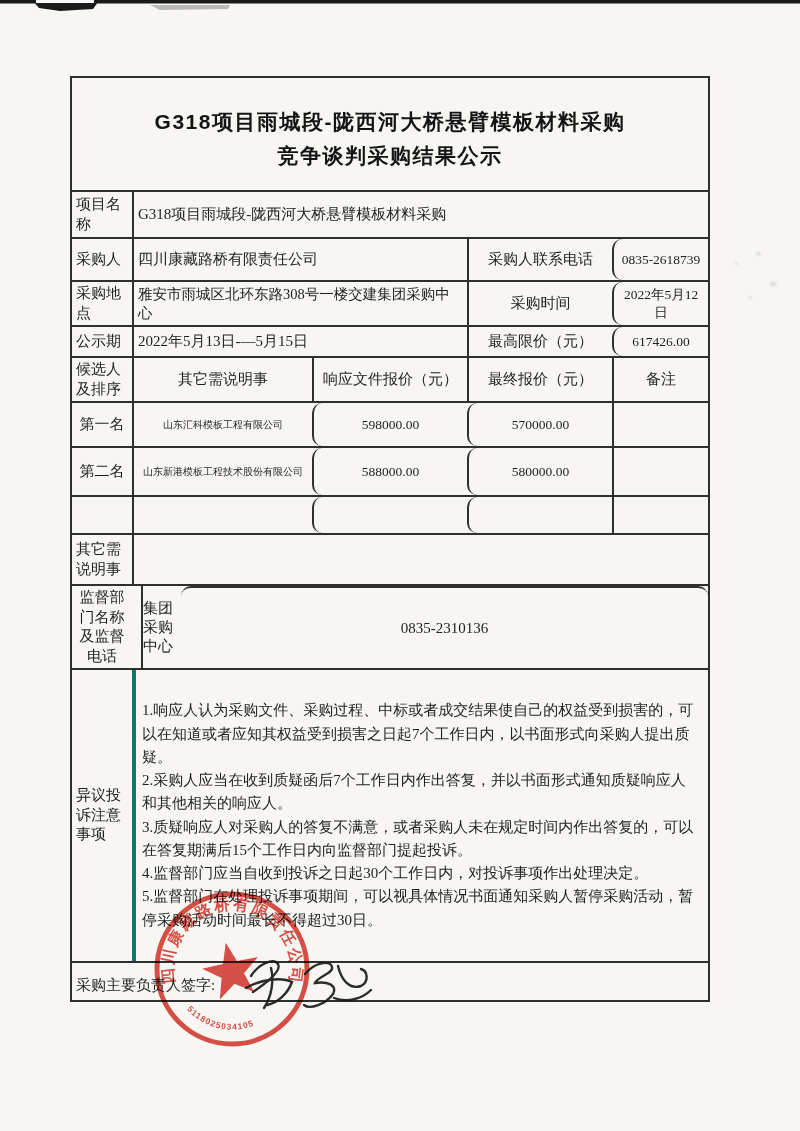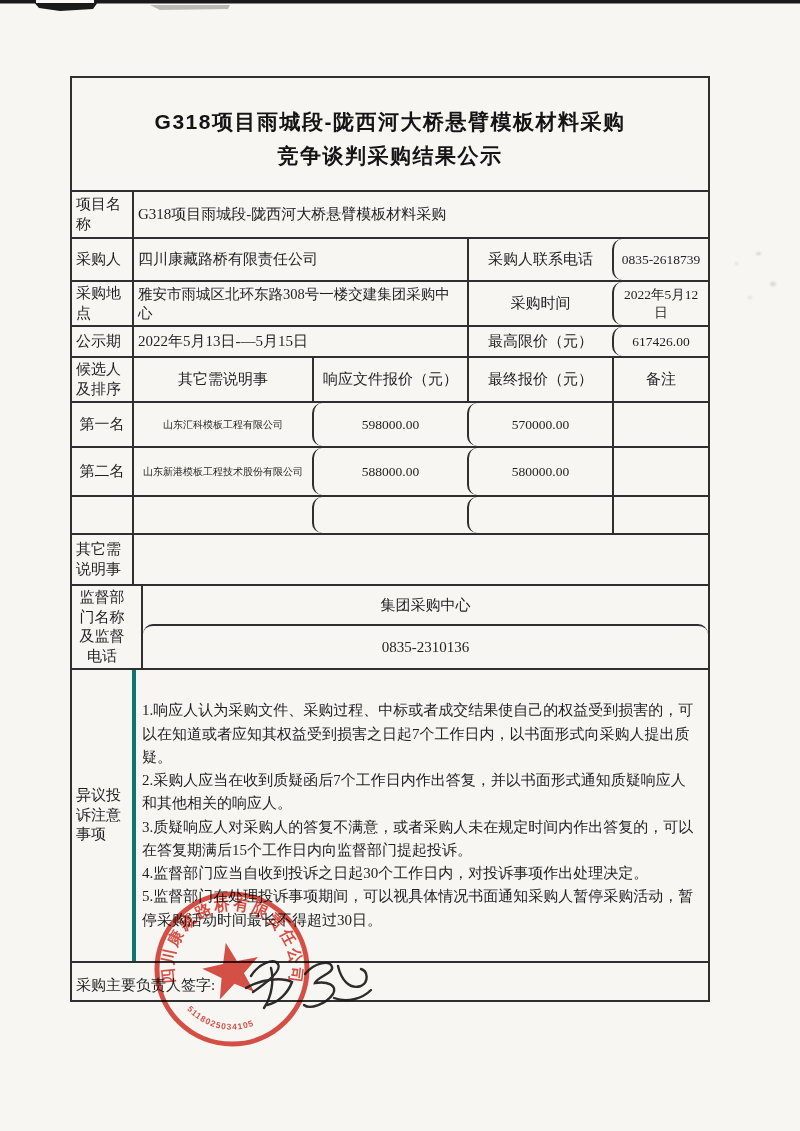--- a/index.html
+++ b/index.html
@@ -57,21 +57,21 @@
   .r-superv{flex-basis:79px;gap:9px;}
   .r-objection{flex-basis:293px;}
   .r-sign{flex-basis:47px;}
   
   .col-name{flex:0 0 180px;font-size:10px;}
   .col-bid{flex:0 0 155px;}
   .col-final{flex:0 0 145px;}
   .col-val{flex:0 0 335px;}
   .col-lbl2{flex:0 0 145px;}
   
-  .superv-right{flex:1 1 auto;display:flex;flex-direction:column;border-left:2px solid #2f2f2f;box-sizing:border-box;}
+  .superv-right{flex:1 1 auto;display:flex;border-left:2px solid #2f2f2f;box-sizing:border-box;}
   .superv-sub{flex:0 0 38px;display:flex;align-items:center;justify-content:center;font-size:15px;box-sizing:border-box;}
   .superv-sub + .superv-sub{border-top:2px solid #2f2f2f;flex:1 1 auto;}
   
   .objection-content{
     flex:1 1 auto;border-left:4px solid #0f766e;box-sizing:border-box;
     display:flex;flex-direction:column;justify-content:center;
     padding:6px 8px 6px 6px;font-size:15px;line-height:1.55;
   }
   .para{margin:0;}
   

